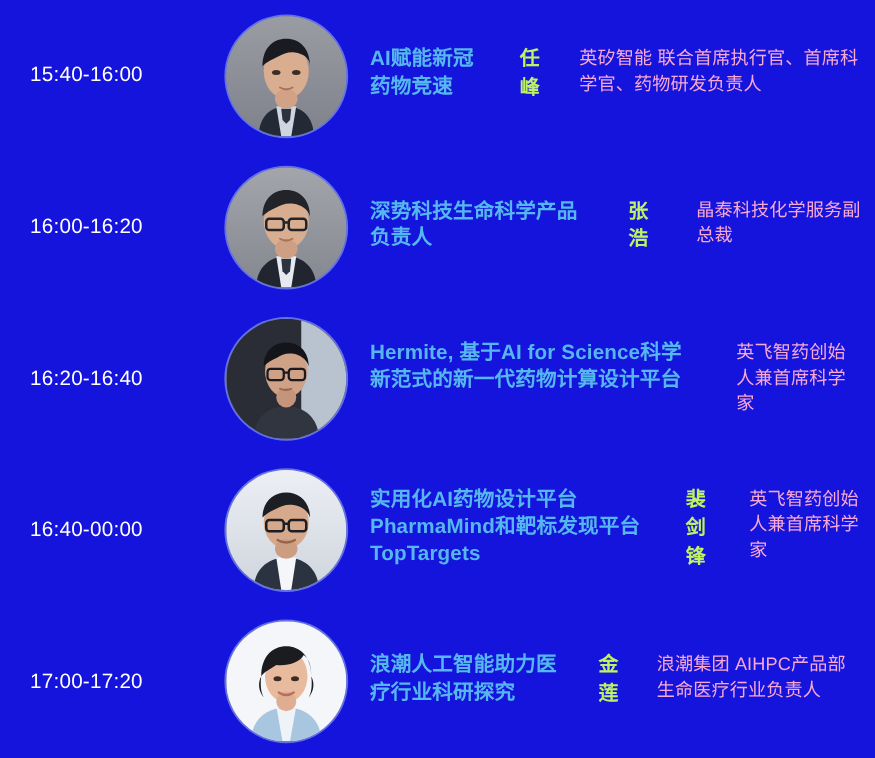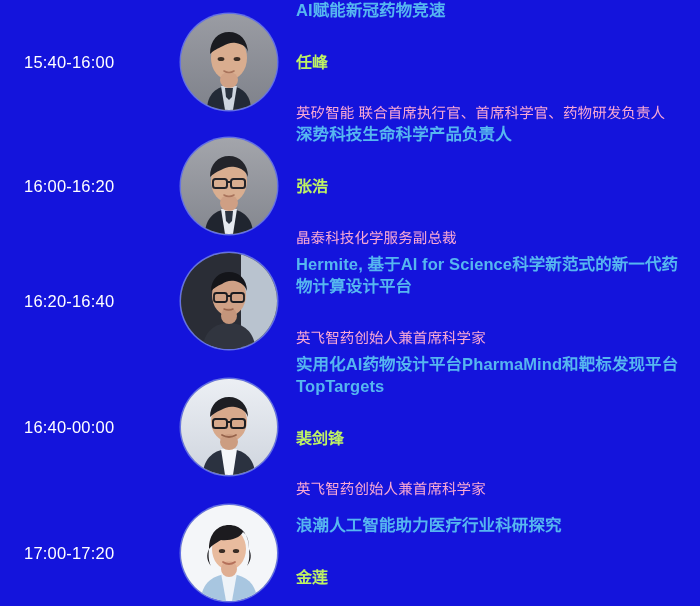--- a/index.html
+++ b/index.html
@@ -64,21 +64,21 @@
   }
 
   .avatar svg { display: block; width: 100%; height: 100%; }
 
   
   .info-cell {
     flex: 1 1 auto;
     padding-left: 12px;
     padding-right: 10px;
     display: flex;
-    flex-direction: column;
+    flex-direction: row;
     justify-content: center;
     gap: 28px;
   }
 
   .talk-title {
     color: #56b6f0;
     font-weight: bold;
     font-size: 16.5px;
     line-height: 1.32;
     letter-spacing: 0.1px;
@@ -239,16 +239,17 @@
           <path d="M68 44c1 8 0 13-2 17 4-5 5-11 2-17z" fill="#1c1b1f"></path>
           <ellipse cx="41" cy="46" rx="3.2" ry="2" fill="#3a2d25"></ellipse>
           <ellipse cx="55" cy="46" rx="3.2" ry="2" fill="#3a2d25"></ellipse>
           <path d="M42 57q6 4 12 0" stroke="#b4705a" stroke-width="1.8" fill="none" stroke-linecap="round"></path>
         </svg>
       </div>
     </div>
     <div class="info-cell">
       <div class="talk-title">浪潮人工智能助力医疗行业科研探究</div>
       <div class="speaker-name">金莲</div>
+      <div class="speaker-affil">浪潮集团 AIHPC产品部生命医疗行业负责人</div>
     </div>
   </div>
 
 </div>
 
 </body></html>

